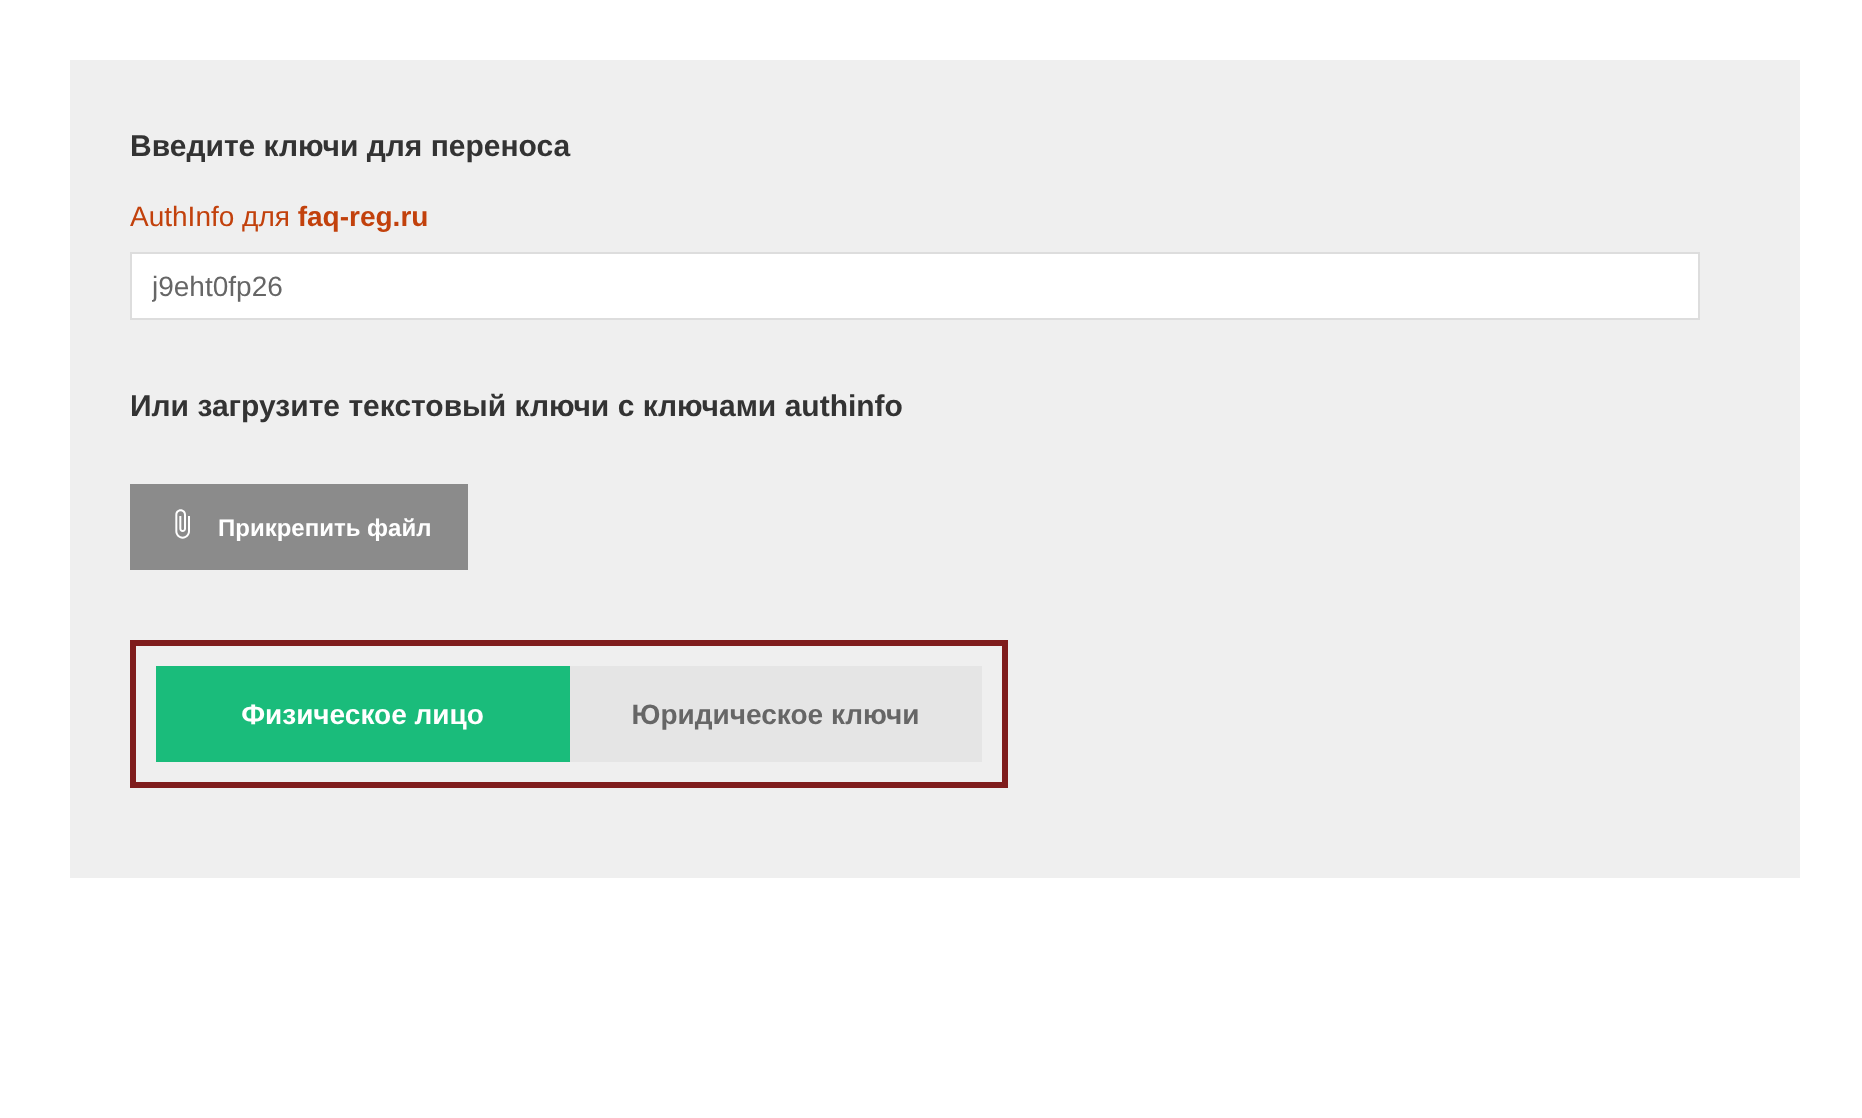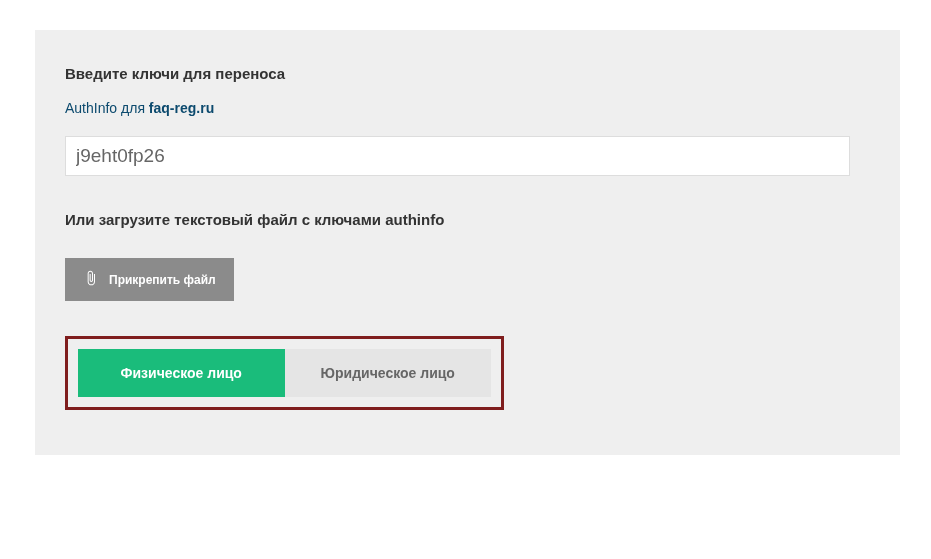--- a/index.html
+++ b/index.html
@@ -28,30 +28,30 @@
       width: 865px;
     }
     .section-title {
       font-size: 15px;
       font-weight: bold;
       color: #333;
       margin-bottom: 18px;
     }
     .field-label {
       font-size: 14px;
-      color: #0c4a6e;
-      margin-bottom: 20px;
+      color: #c2410c;
+      margin-bottom: 10px;
     }
     .field-label .domain {
       font-weight: bold;
     }
     .text-input {
       width: 785px;
       padding: 8px 10px;
-      font-size: 19px;
+      font-size: 14px;
       border: 1px solid #ddd;
       background: #ffffff;
       color: #666;
       font-family: inherit;
     }
     .section-gap {
       height: 35px;
     }
     .attach-btn {
       display: inline-flex;
@@ -108,32 +108,32 @@
     <div class="section-title">Введите ключи для переноса</div>
 
     <div class="field-label">
       <span>AuthInfo для </span><span class="domain">faq-reg.ru</span>
     </div>
 
     <input type="text" class="text-input" value="j9eht0fp26" style="">
 
     <div class="section-gap"></div>
 
-    <div class="section-title">Или загрузите текстовый файл с ключами authinfo</div>
+    <div class="section-title">Или загрузите текстовый ключи с ключами authinfo</div>
 
     <button class="attach-btn">
       <span>
         <svg viewBox="0 0 24 24">
             <path d="M16.5 6v11.5c0 2.21-1.79 4-4 4s-4-1.79-4-4V5c0-1.38 1.12-2.5 2.5-2.5S13.5 3.62 13.5 5v10.5c0 .55-.45 1-1 1s-1-.45-1-1V6H10v9.5c0 1.38 1.12 2.5 2.5 2.5s2.5-1.12 2.5-2.5V5c0-2.21-1.79-4-4-4S7 2.79 7 5v12.5c0 3.04 2.46 5.5 5.5 5.5s5.5-2.46 5.5-5.5V6h-1.5z"></path>
           </svg>
       </span>
       <span>Прикрепить файл</span>
     </button>
 
     <div class="highlight-box">
       <div class="toggle-group">
         <button class="toggle-btn active">Физическое лицо</button>
-        <button class="toggle-btn inactive">Юридическое лицо</button>
+        <button class="toggle-btn inactive">Юридическое ключи</button>
       </div>
     </div>
 
   </div>
 </div>
 
 </body></html>

